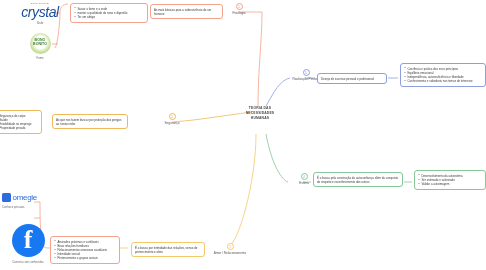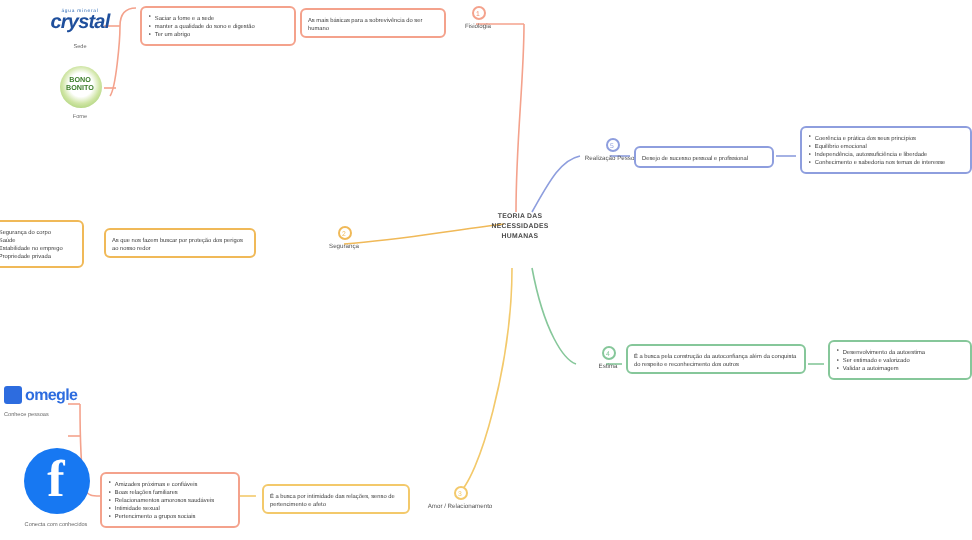--- a/index.html
+++ b/index.html
@@ -73,37 +73,37 @@
   
   .imgblock { position:absolute; text-align:center; }
   .imgcap { font-size:2.8px; color:#6a6a6a; margin-top:1.5px; white-space:nowrap; }
 
   .logo-crystal {
     width:60px;height:17px;
     display:flex;flex-direction:column;align-items:center;justify-content:center;
   }
   .logo-crystal .top { font-size:2.4px; color:#2f6bb5; letter-spacing:0.4px; }
   .logo-crystal .main {
-    font-size:10px; font-weight:bold; color:#1f4f9c;
+    font-size:14px; font-weight:normal; color:#1f4f9c;
     font-style:italic; letter-spacing:-0.4px; line-height:1;
   }
   .logo-bonito {
     width:40px;height:22px;
     display:flex;align-items:center;justify-content:center;
   }
   .bonito-circle {
     width:21px;height:21px;border-radius:50%;
     background:radial-gradient(circle at 50% 45%, #ffffff 38%, #cfe5a4 60%, #8cc152 100%);
     display:flex;align-items:center;justify-content:center;
     font-size:3.6px;font-weight:bold;color:#3c7d2b;line-height:1;
     text-align:center;
   }
   .logo-omegle { width:56px;height:12px;display:flex;align-items:center;gap:1.5px; }
   .omegle-icon { width:9px;height:9px;background:#2d6cdf;border-radius:1.5px;flex:none; }
-  .omegle-word { font-size:8px;font-weight:bold;color:#2d6cdf;letter-spacing:-0.3px; }
+  .omegle-word { font-size:8px;font-weight:normal;color:#2d6cdf;letter-spacing:-0.3px; }
   .logo-fb { width:40px;height:36px;display:flex;align-items:center;justify-content:center; }
   .fb-circle {
     width:33px;height:33px;border-radius:50%;
     background:#1778f2;
     color:#fff;font-size:26px;font-weight:bold;line-height:31px;
     font-family:"Liberation Serif", serif;
     text-align:center;
   }
 </style>
 </head>

